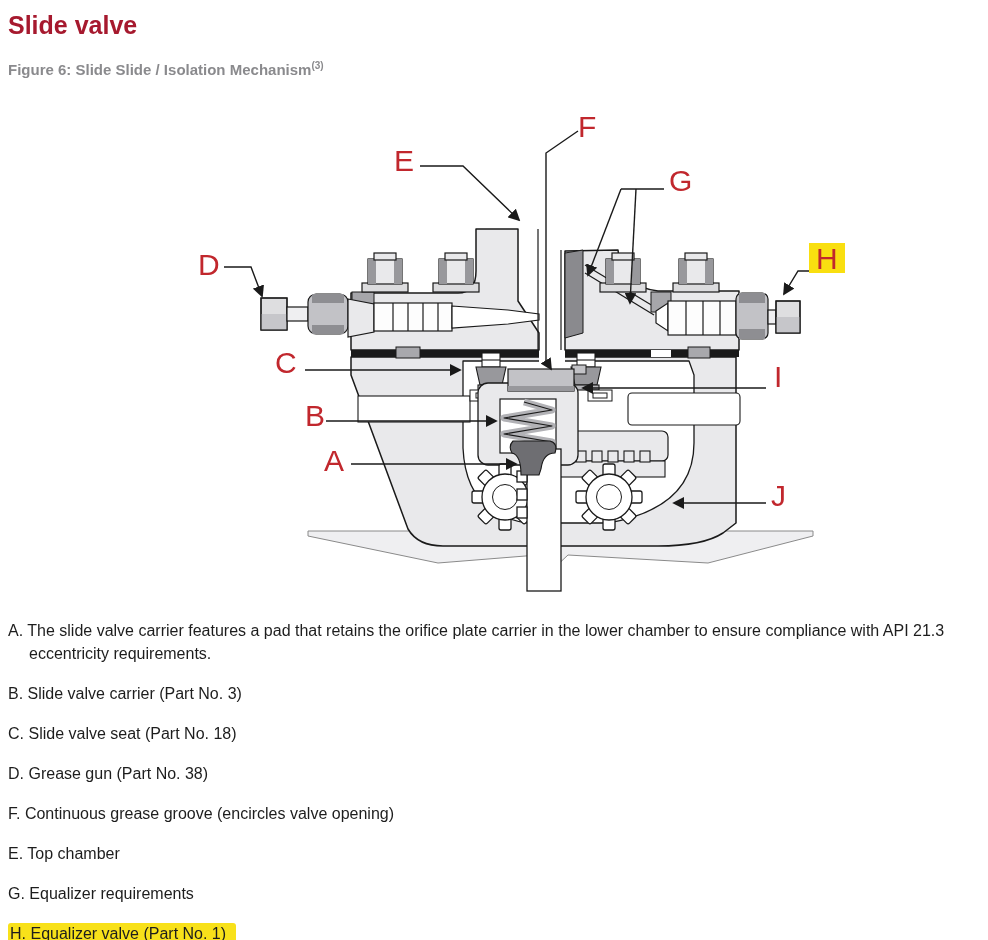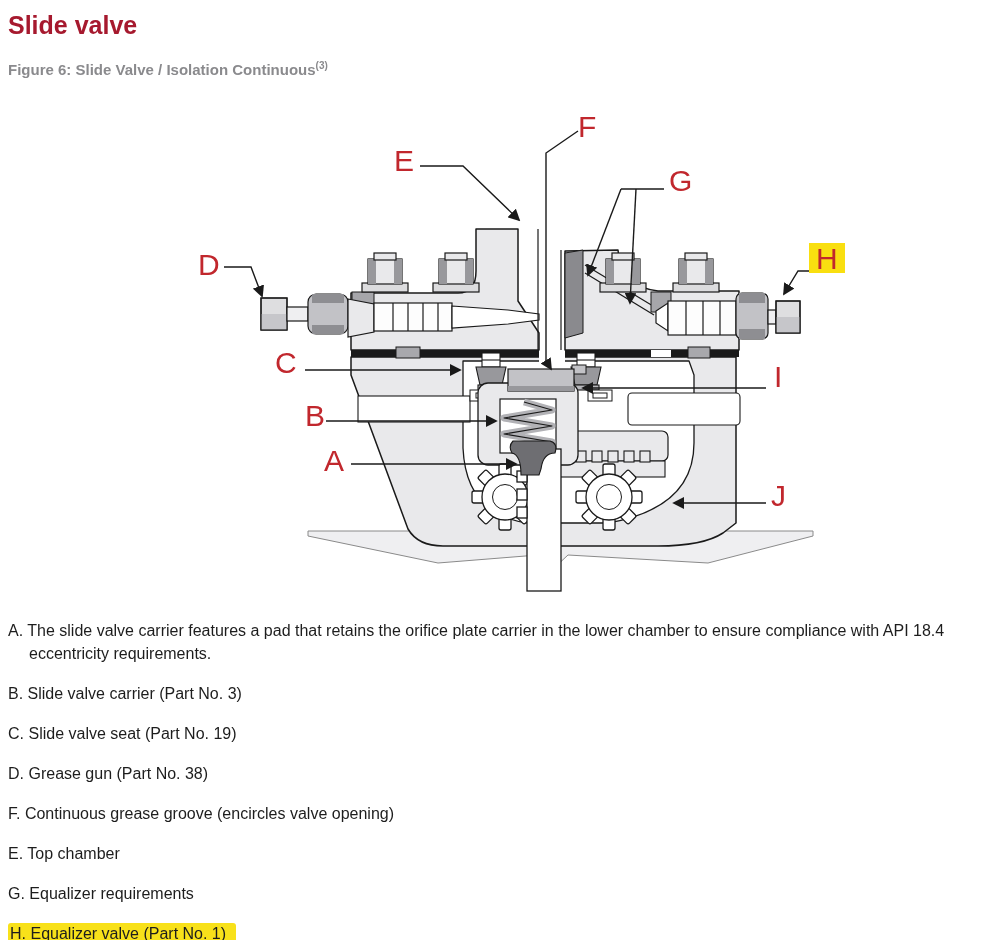--- a/index.html
+++ b/index.html
@@ -53,21 +53,21 @@
   }
 </style>
 </head>
 <body>
 
 <div class="page">
 
   <h1 class="title">Slide valve</h1>
 
   <div class="caption">
-    <span>Figure 6: Slide Valve / Isolation Continuous</span><sup>(3)</sup>
+    <span>Figure 6: Slide Slide / Isolation Mechanism</span><sup>(3)</sup>
   </div>
 
   <svg class="diagram" width="978" height="515" viewBox="0 95 978 515">
     <defs>
       <marker id="arr" viewBox="0 0 10 10" refX="8.5" refY="5" markerWidth="8.5" markerHeight="8.5" orient="auto">
         <path d="M0,0 L10,5 L0,10 z" fill="#1a1a1a"></path>
       </marker>
     </defs>
 
     <path d="M300,528 L805,528 L805,533 L700,560 L560,552 L545,566 L530,552 L430,560 L300,533 Z" fill="#EFEFF1" stroke="#8a8a8a" stroke-width="1"></path>
@@ -281,29 +281,29 @@
       <text class="callout" x="267" y="370">C</text>
       <text class="callout" x="297" y="423">B</text>
       <text class="callout" x="316" y="468">A</text>
       <text class="callout" x="766" y="384">I</text>
       <text class="callout" x="763" y="503">J</text>
     </g>
   </svg>
 
   <div class="legend">
   <div class="legend-item">
-    <span class="legend-text"><span class="k">A.</span> <span class="t">The slide valve carrier features a pad that retains the orifice plate carrier in the lower chamber to ensure compliance with API 18.4 eccentricity requirements.</span></span>
+    <span class="legend-text"><span class="k">A.</span> <span class="t">The slide valve carrier features a pad that retains the orifice plate carrier in the lower chamber to ensure compliance with API 21.3 eccentricity requirements.</span></span>
   </div>
 
   <div class="legend-item">
     <span class="legend-text"><span class="k">B.</span> <span class="t">Slide valve carrier (Part No. 3)</span></span>
   </div>
 
   <div class="legend-item">
-    <span class="legend-text"><span class="k">C.</span> <span class="t">Slide valve seat (Part No. 19)</span></span>
+    <span class="legend-text"><span class="k">C.</span> <span class="t">Slide valve seat (Part No. 18)</span></span>
   </div>
 
   <div class="legend-item">
     <span class="legend-text"><span class="k">D.</span> <span class="t">Grease gun (Part No. 38)</span></span>
   </div>
 
   <div class="legend-item">
     <span class="legend-text"><span class="k">F.</span> <span class="t">Continuous grease groove (encircles valve opening)</span></span>
   </div>
 

